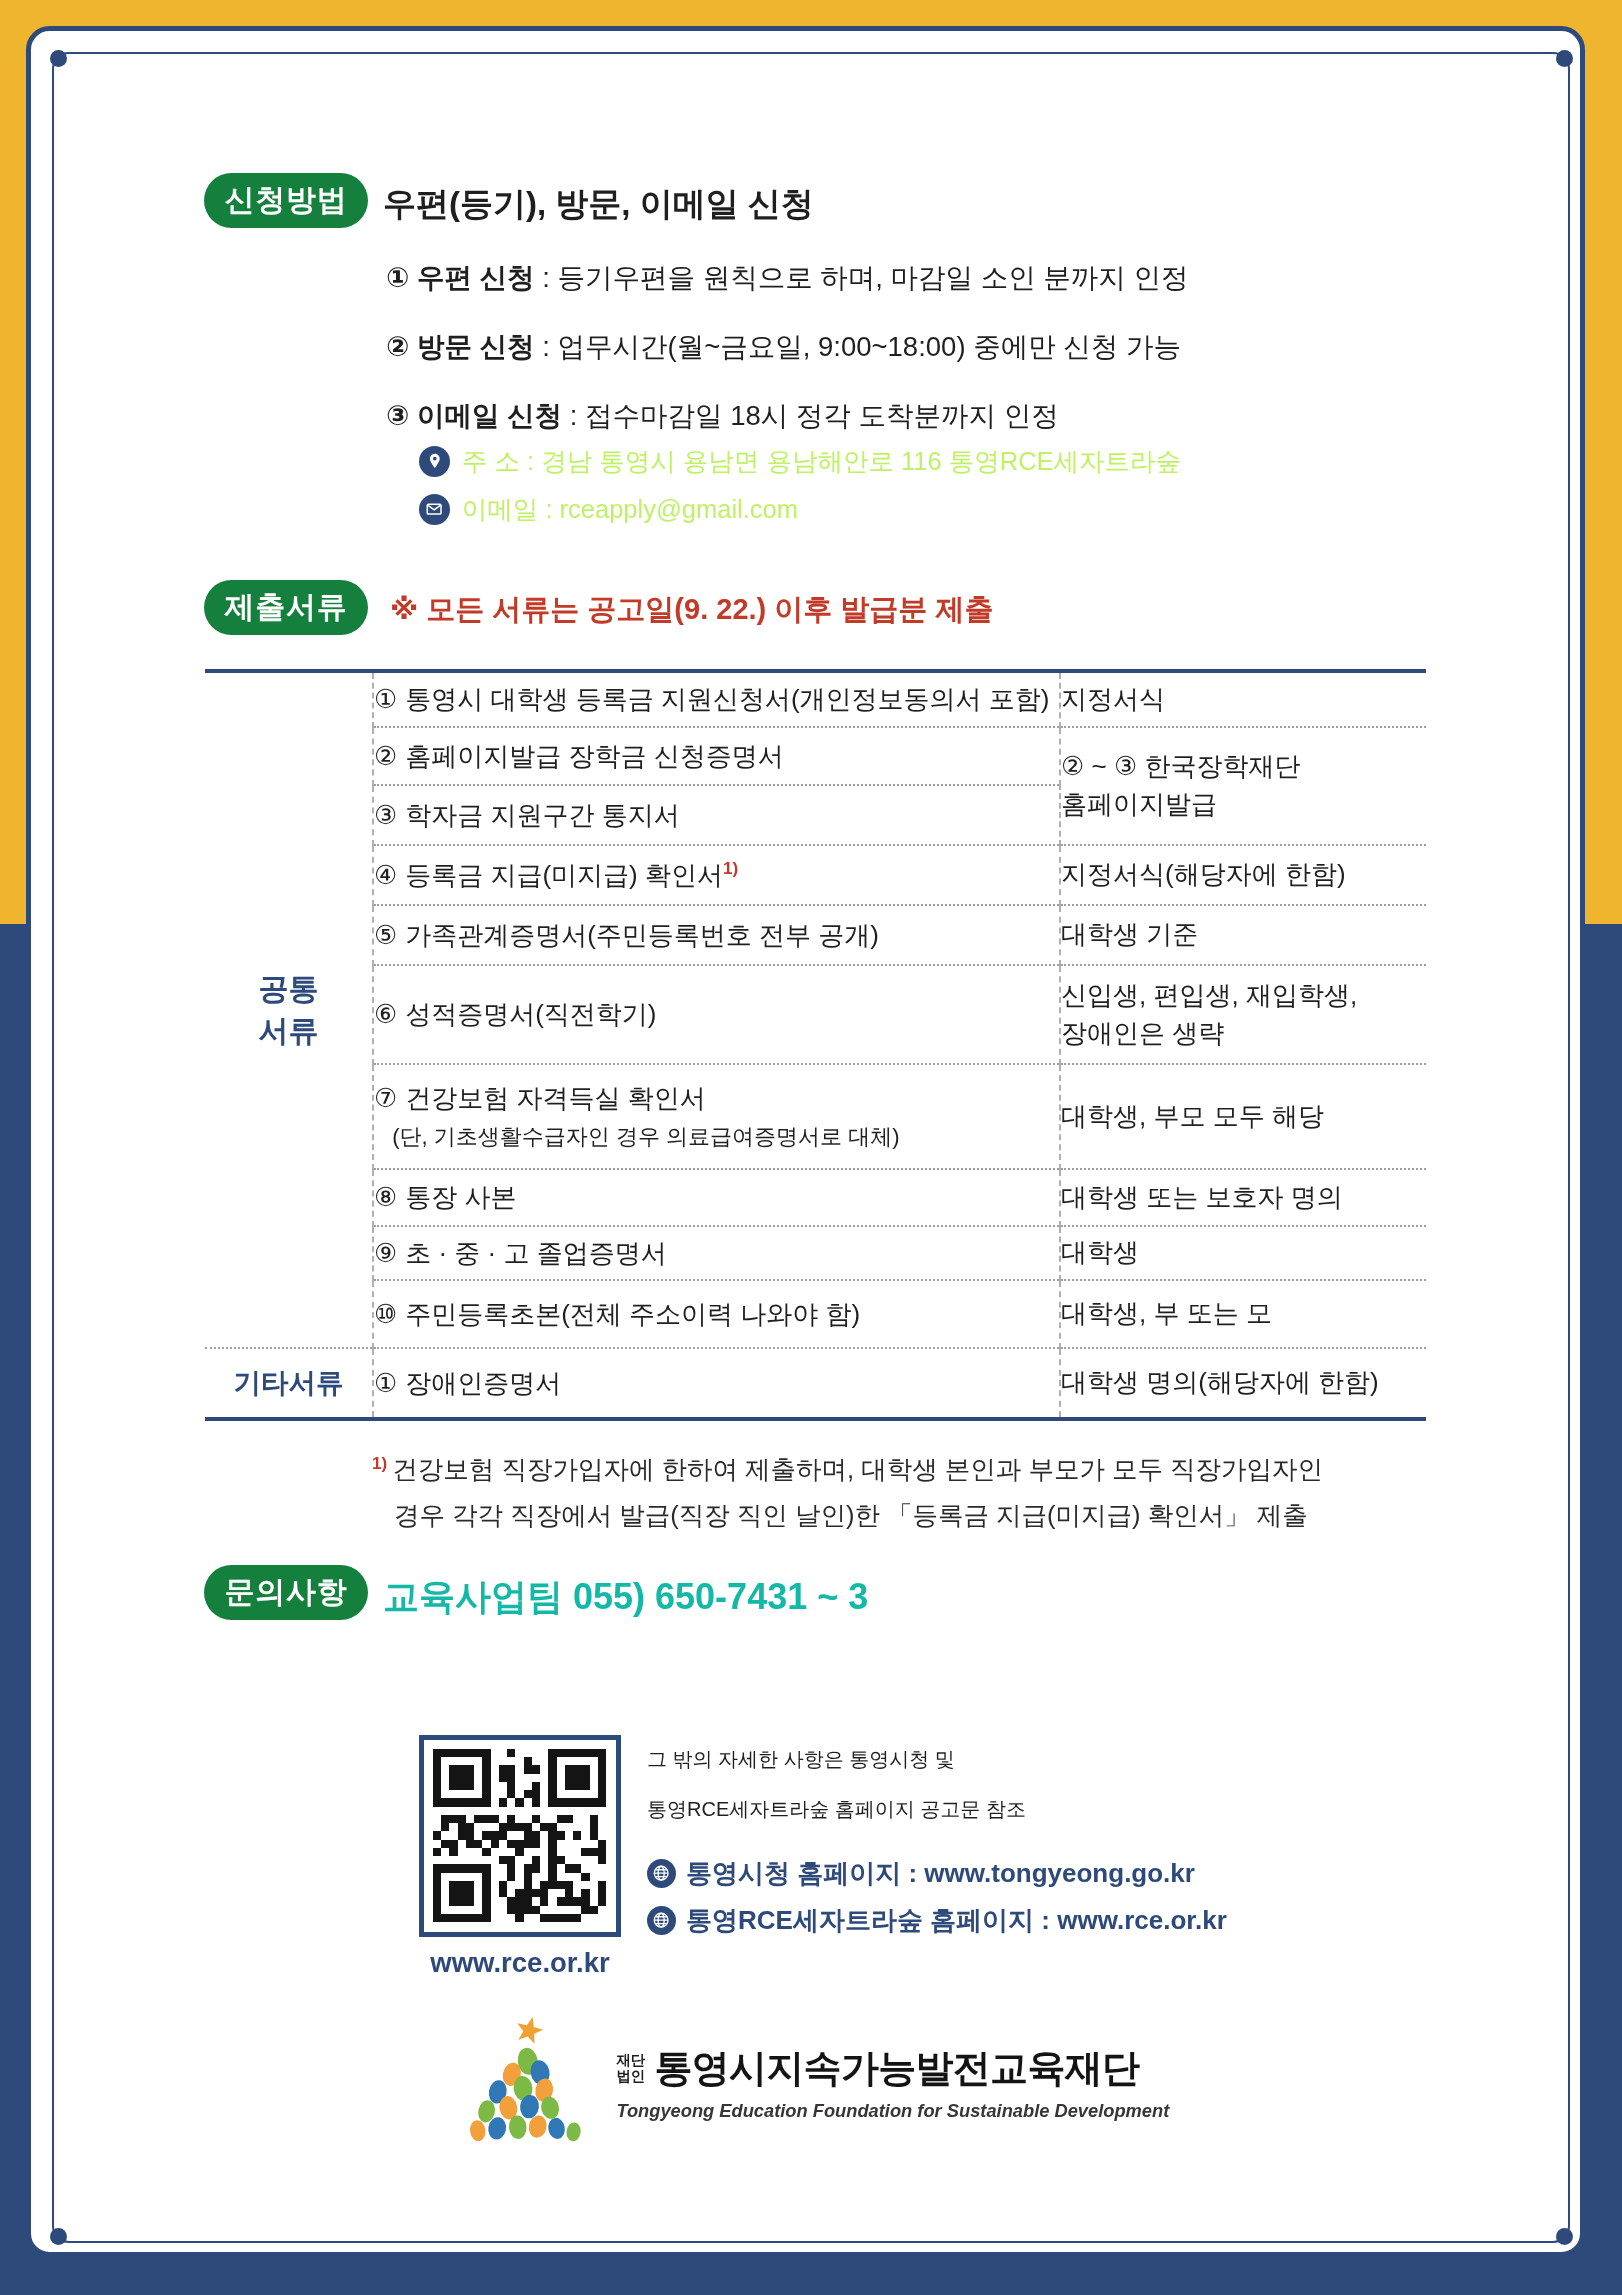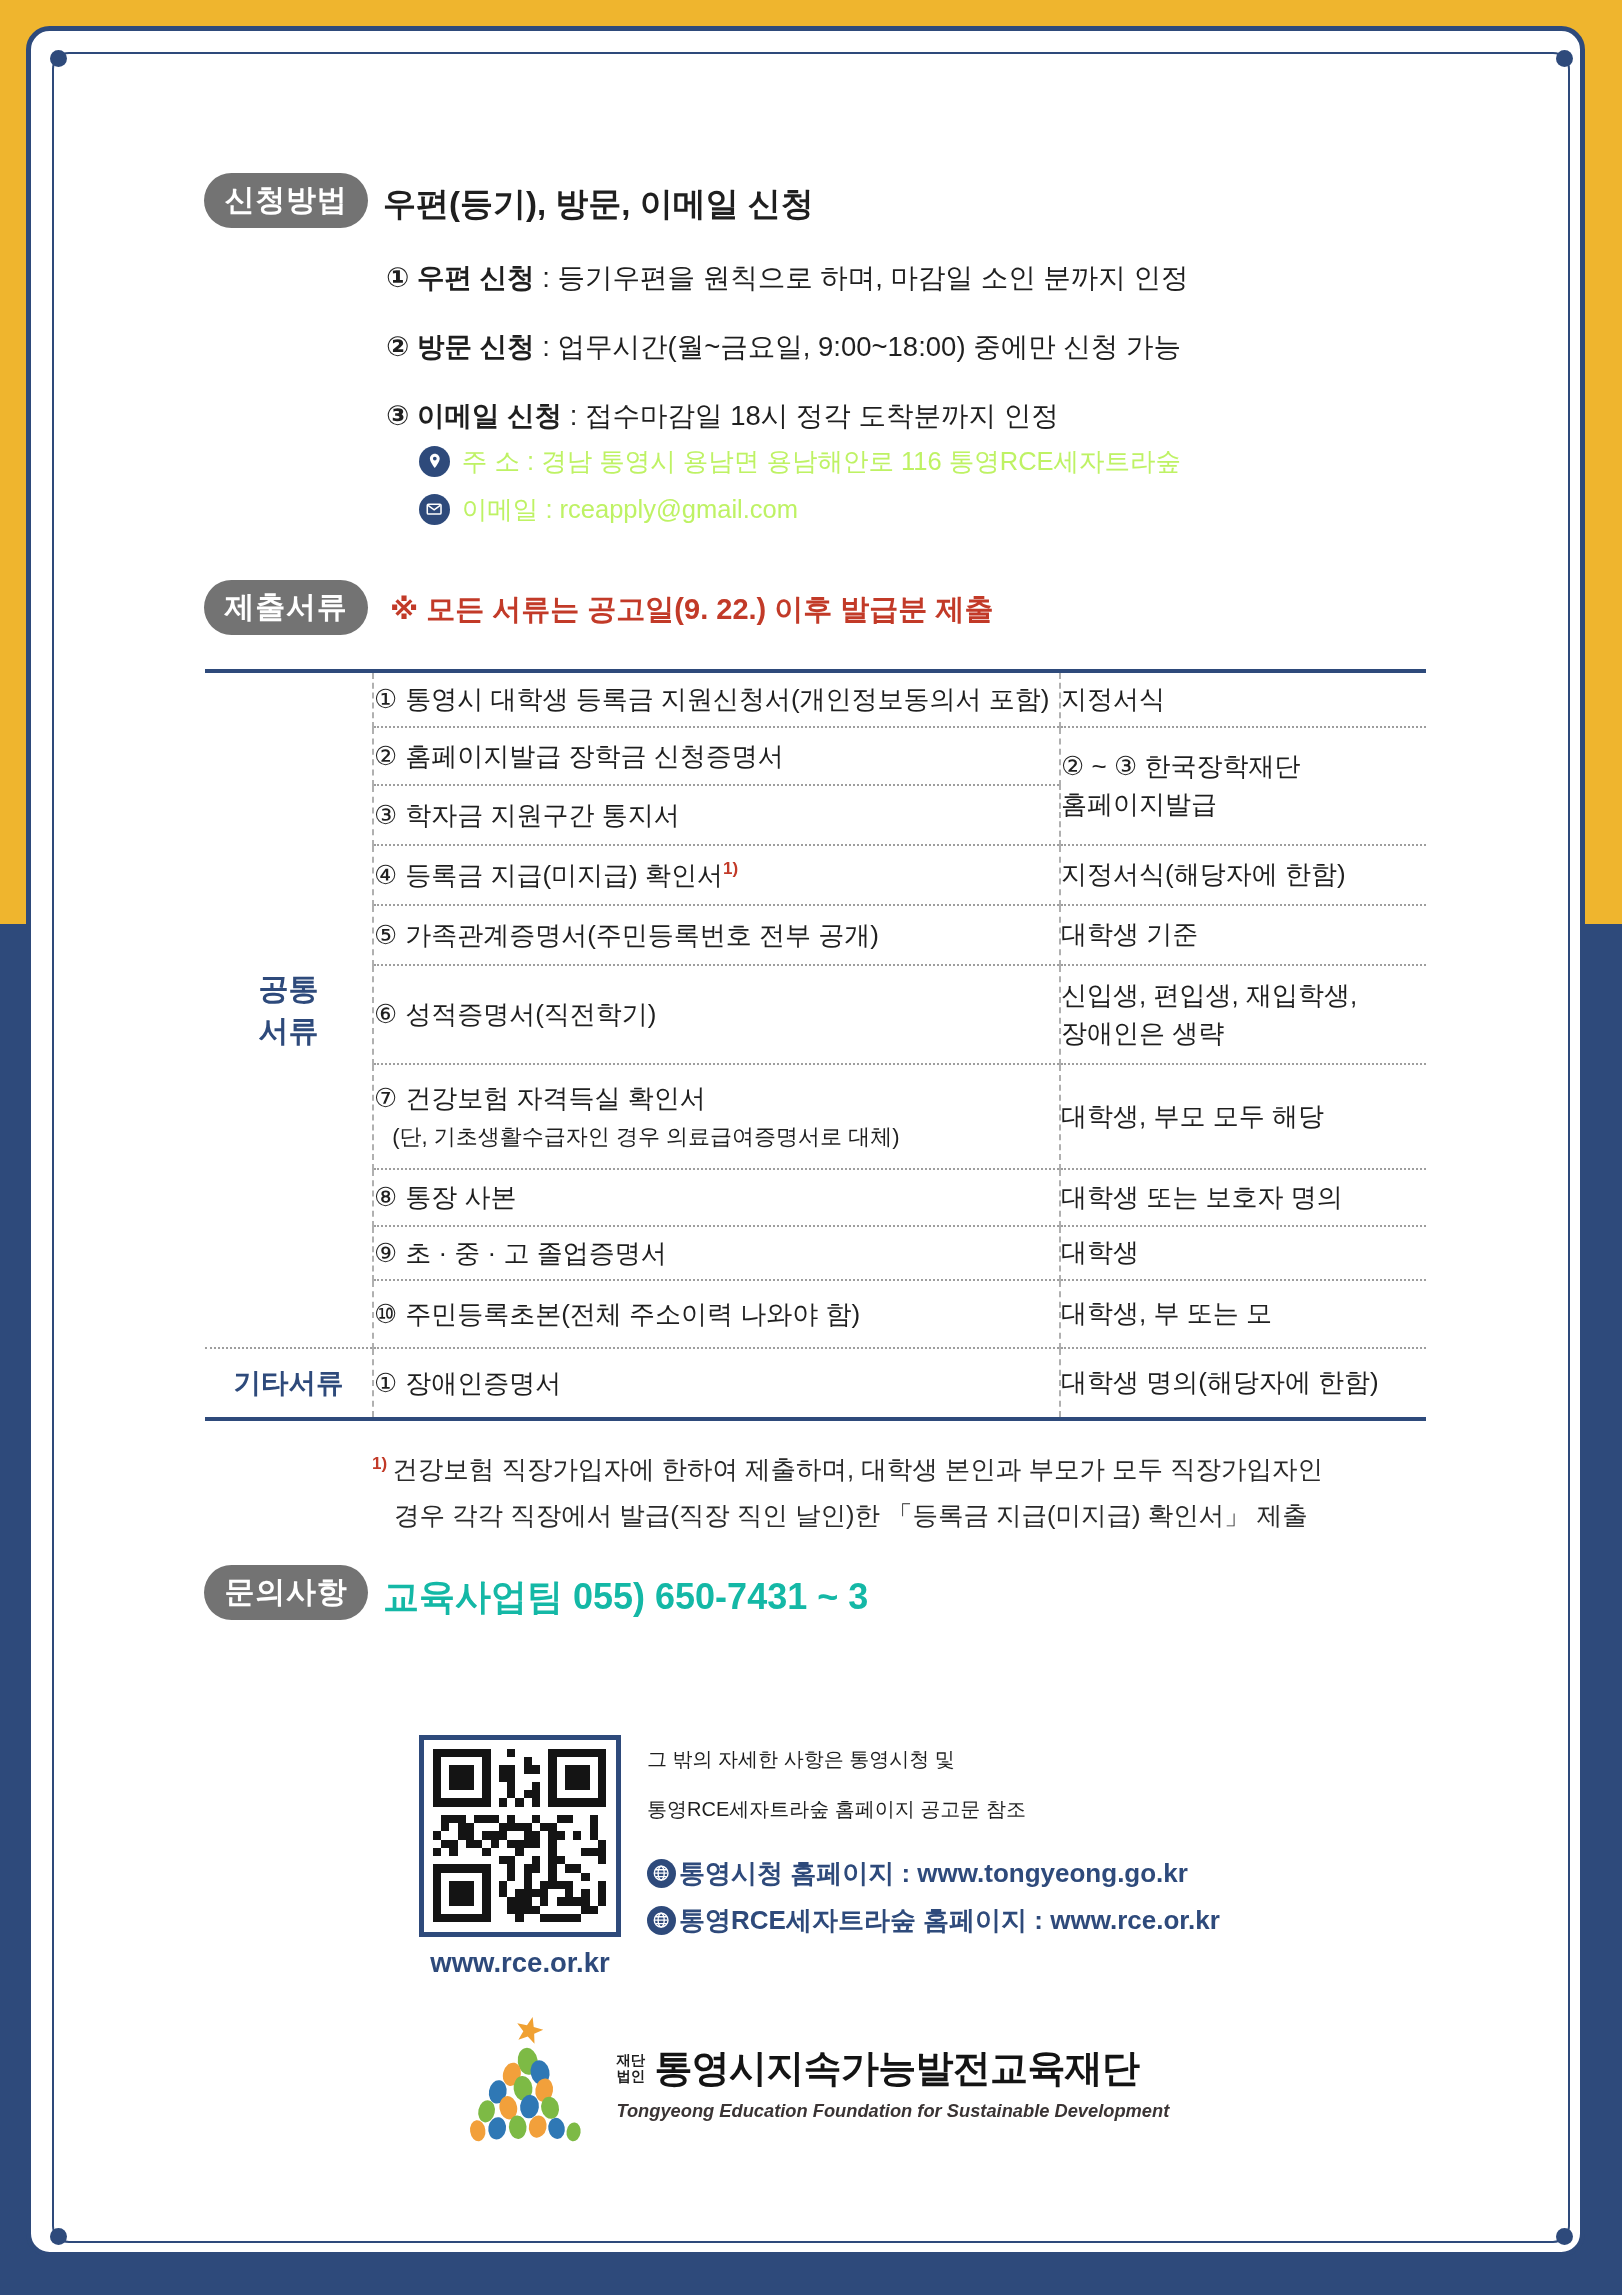--- a/index.html
+++ b/index.html
@@ -15,21 +15,21 @@
   }
   .frame-inner{
     position:absolute;left:52px;top:52px;width:1518px;height:2191px;
     border:2px solid #2e4a7b;border-radius:17px;box-sizing:border-box;
   }
   .corner-dot{position:absolute;width:17px;height:17px;border-radius:50%;background:#2e4a7b;}
   .dot-tl{left:50px;top:50px;} .dot-tr{right:50px;top:50px;}
   .dot-bl{left:50px;bottom:50px;} .dot-br{right:50px;bottom:50px;}
 
   .badge{
-    position:absolute;width:164px;height:55px;background:#737373;border-radius:27.5px;
+    position:absolute;width:164px;height:55px;background:#15803d;border-radius:27.5px;
     color:#fff;font-size:30px;font-weight:700;letter-spacing:0.7px;
     display:flex;align-items:center;justify-content:center;
   }
   .sec-title{position:absolute;font-size:33px;font-weight:700;color:#1f1f1f;}
 
   .apply-item{position:absolute;font-size:27.5px;color:#1f1f1f;white-space:nowrap;}
   .apply-item .lbl{font-weight:700;}
   .apply-item .dsc{font-weight:500;}
 
   .contact-row{position:absolute;display:flex;align-items:center;gap:11.8px;}
@@ -74,21 +74,21 @@
   .inquiry-text{position:absolute;left:383px;top:1573px;font-size:36px;font-weight:700;color:#14b8a6;white-space:nowrap;}
 
   .qr-box{
     position:absolute;left:419px;top:1735px;width:202px;height:202px;box-sizing:border-box;
     border:5.2px solid #2e4a7b;background:#fff;padding:9.2px;
   }
   .qr-caption{position:absolute;left:419px;top:1947px;width:202px;text-align:center;
     font-size:27.5px;font-weight:700;color:#2e4a7b;}
 
   .info-line{position:absolute;left:647px;font-size:20px;font-weight:500;color:#1f1f1f;white-space:nowrap;}
-  .link-row{position:absolute;left:647px;display:flex;align-items:center;gap:3px;}
+  .link-row{position:absolute;left:647px;display:flex;align-items:center;gap:10px;}
   .link-row .circle-icon{width:29px;height:29px;}
   .link-text{font-size:26px;font-weight:700;color:#2e4a7b;white-space:nowrap;}
 
   .logo{position:absolute;left:50%;top:2014px;transform:translateX(-50%);
     display:flex;align-items:center;gap:15.7px;}
   .logo-textcol{display:flex;flex-direction:column;}
   .logo-toprow{display:flex;align-items:center;gap:9.2px;}
   .logo-prefix{font-size:14.4px;font-weight:700;color:#1f1f1f;line-height:1.15;white-space:pre-line;}
   .logo-name{font-size:38px;font-weight:700;color:#141414;letter-spacing:-0.7px;white-space:nowrap;}
   .logo-english{font-size:18.3px;font-style:italic;font-weight:600;color:#3a3434;margin-top:6.5px;white-space:nowrap;}

